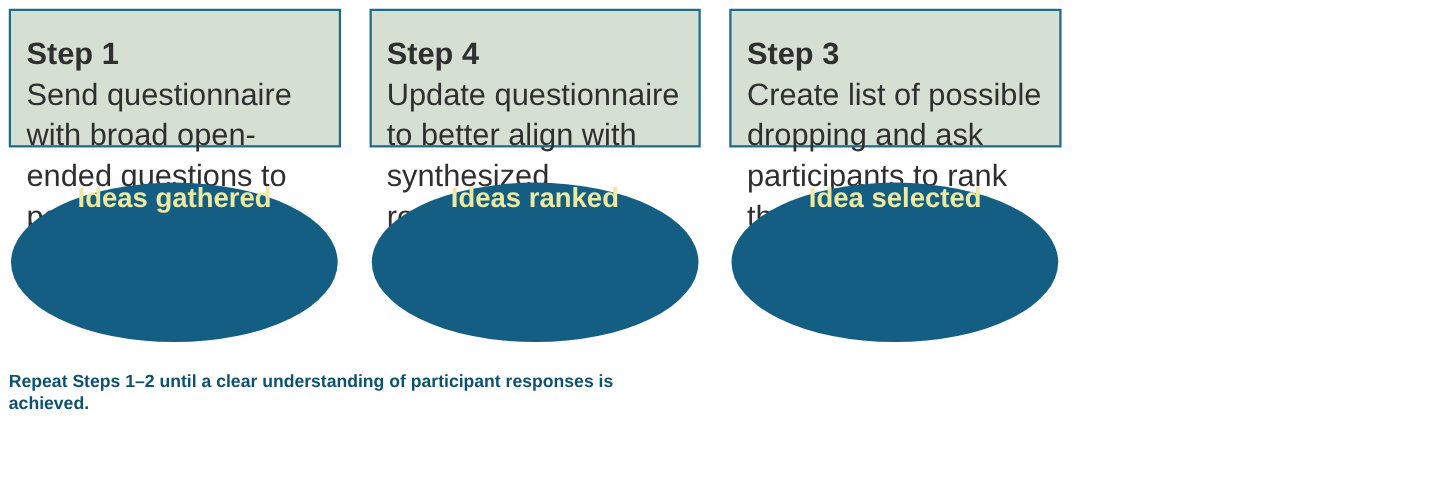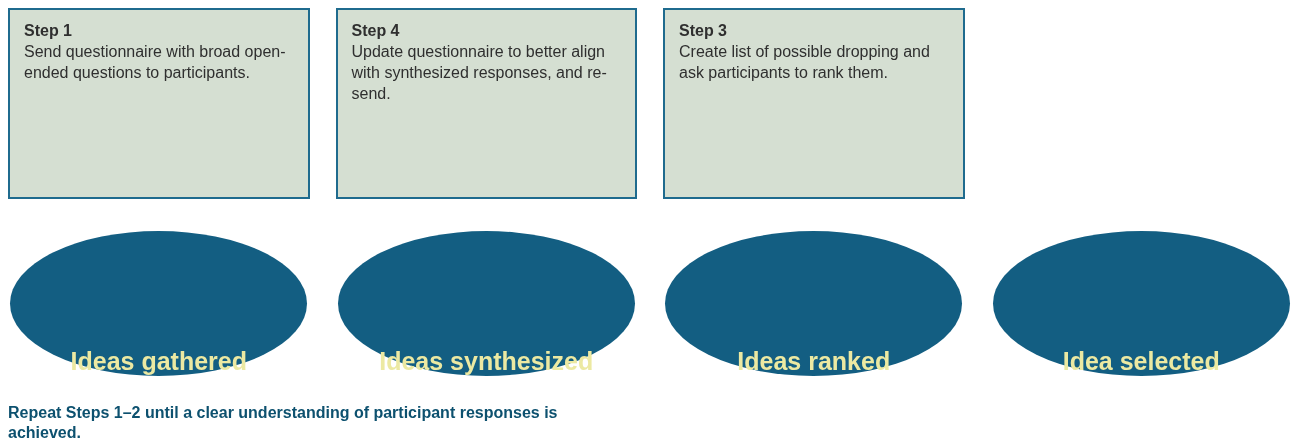--- a/index.html
+++ b/index.html
@@ -21,44 +21,44 @@
     background:var(--page-bg);
     overflow:hidden;
   }
   .grid{
     display:grid;
     grid-template-columns:repeat(4,1fr);
     column-gap:26px;
     padding:8px 8px 0 8px;
   }
   .step-box{
-    height:191px;
+    height:126px;
     background:var(--box-fill);
     border:2px solid var(--box-border);
-    padding:10px 14px;
+    padding:21px 14px;
     color:var(--box-text);
-    font-size:16px;
+    font-size:28px;
     line-height:1.32;
   }
   .step-title{
     font-weight:bold;
     color:var(--box-text);
   }
   .ellipse-cell{
     display:flex;
     justify-content:center;
   }
   .ellipse{
     margin-top:24px;
     width:297px;
     height:145px;
     background:var(--ellipse-fill);
     border-radius:50%;
     display:flex;
-    align-items:flex-end;
+    align-items:flex-start;
     justify-content:center;
   }
   .ellipse-label{
     color:var(--ellipse-text);
     font-weight:bold;
     font-size:25px;
     text-align:center;
   }
   .caption{
     grid-column:span 2;
@@ -91,25 +91,20 @@
   </div>
 
   <div class="grid">
     <div class="ellipse-cell">
       <div class="ellipse">
         <span class="ellipse-label">Ideas gathered</span>
       </div>
     </div>
     <div class="ellipse-cell">
       <div class="ellipse">
-        <span class="ellipse-label">Ideas synthesized</span>
-      </div>
-    </div>
-    <div class="ellipse-cell">
-      <div class="ellipse">
         <span class="ellipse-label">Ideas ranked</span>
       </div>
     </div>
     <div class="ellipse-cell">
       <div class="ellipse">
         <span class="ellipse-label">Idea selected</span>
       </div>
     </div>
   </div>
 

